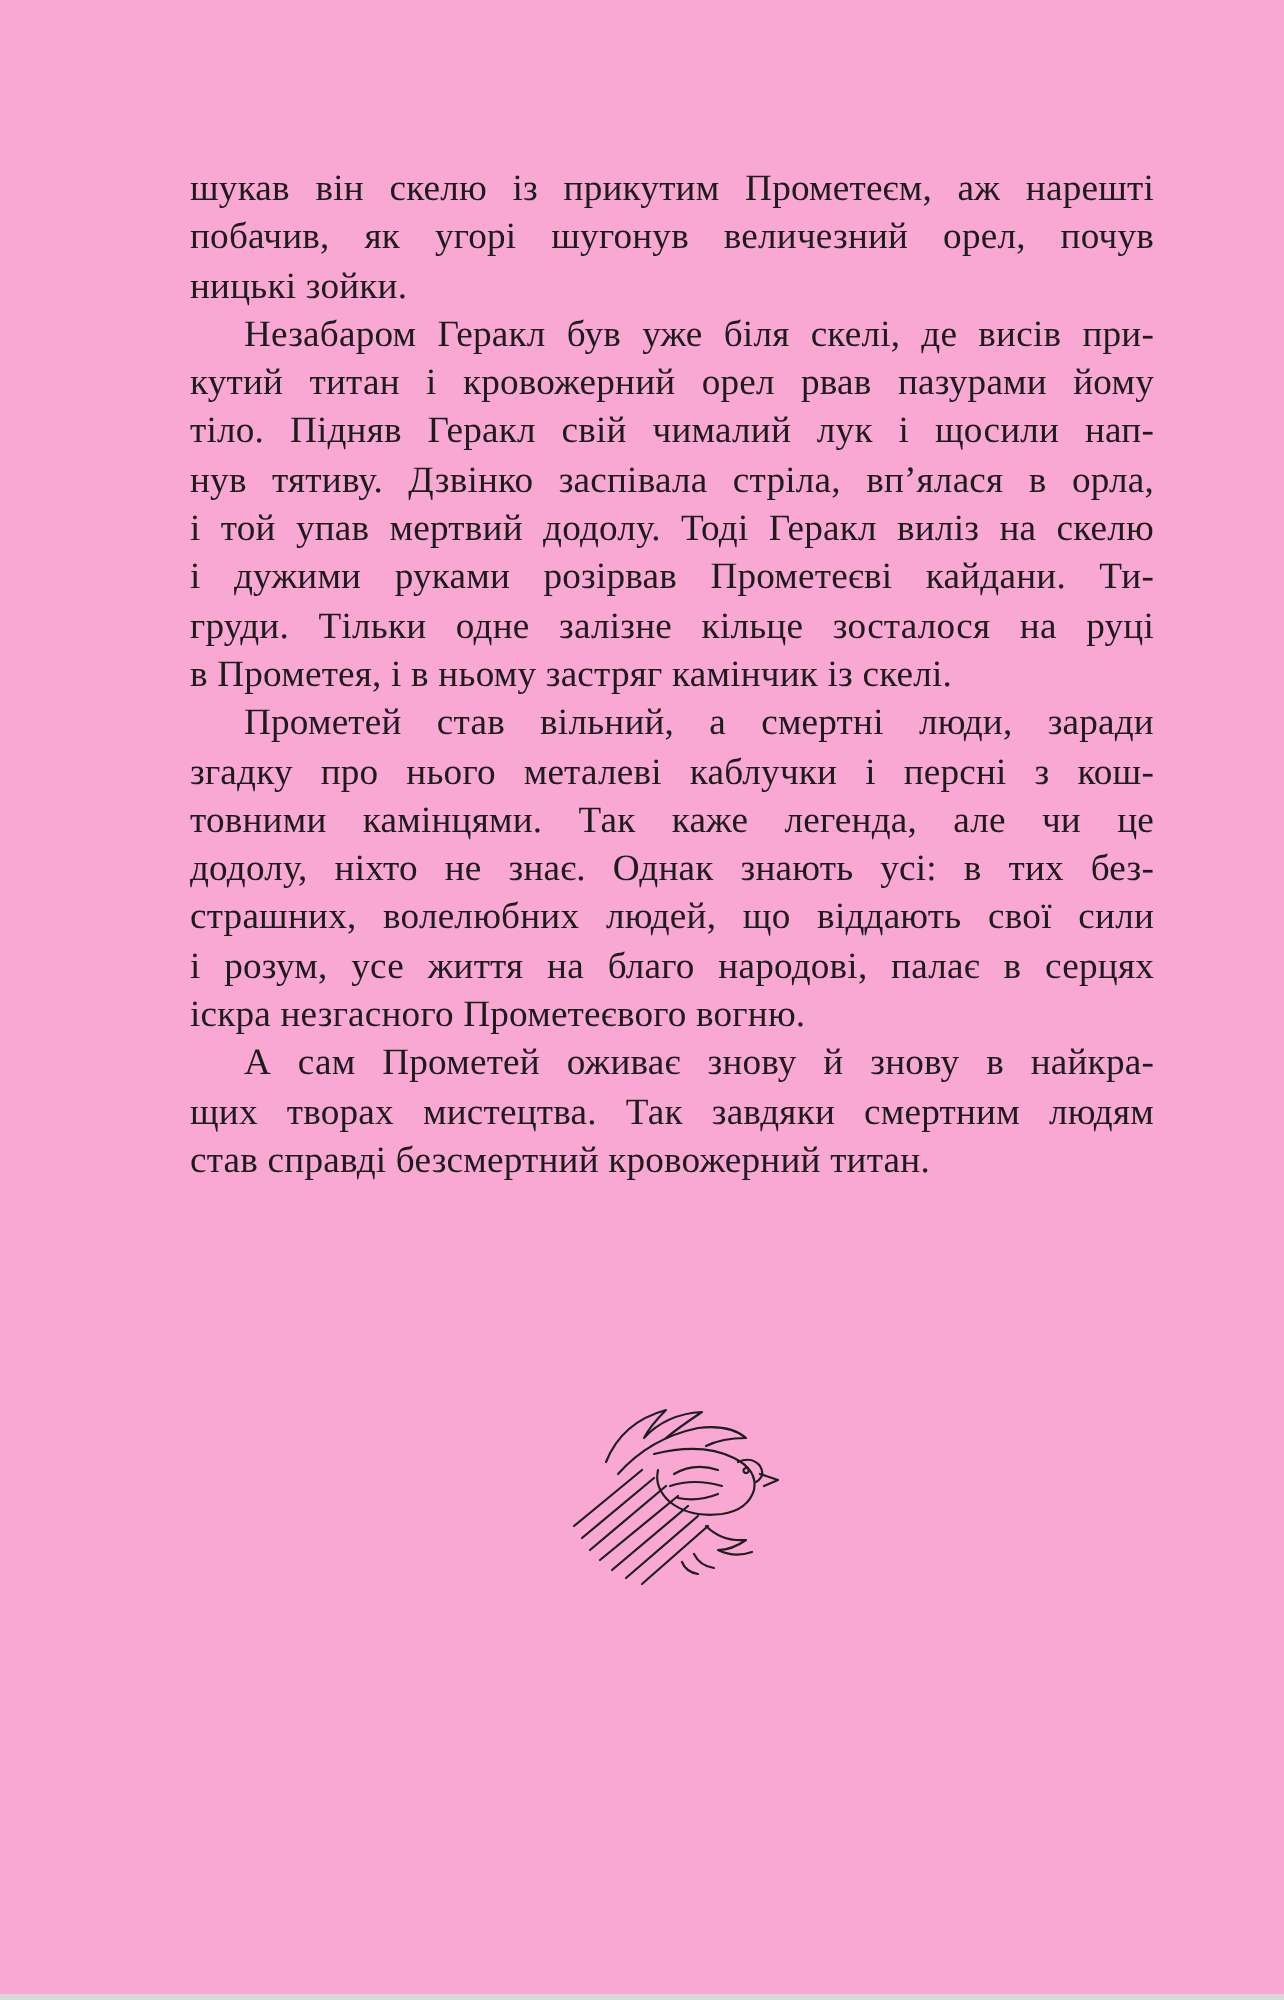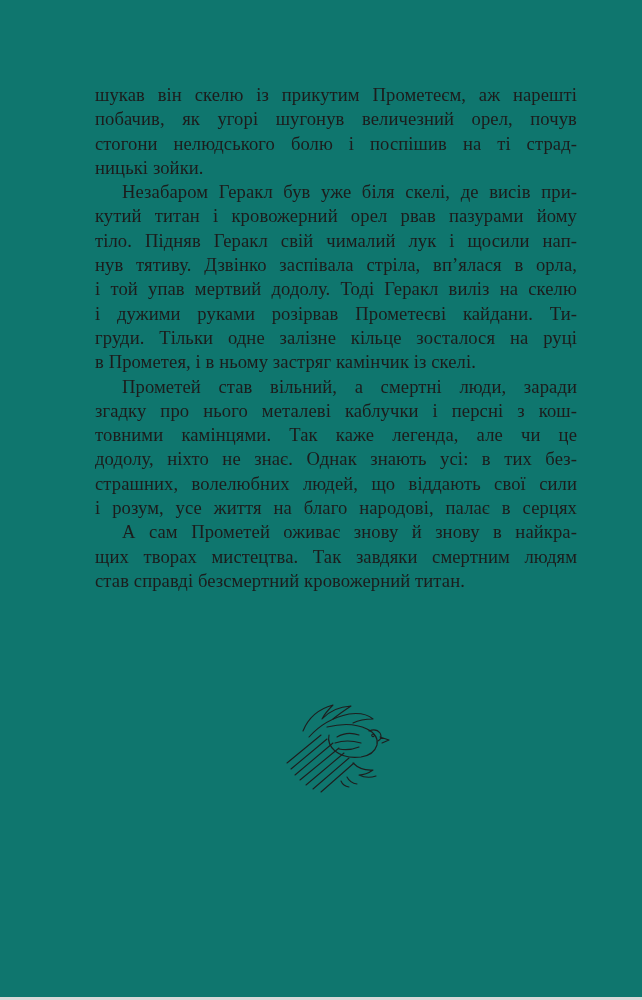--- a/index.html
+++ b/index.html
@@ -43,46 +43,46 @@
     position: absolute;
     left: 0;
     bottom: 0;
     width: 100%;
     height: 3px;
   }
 </style>
 </head>
 <body>
 
-<div class="page" style="background: #0f766e;">
+<div class="page" style="background: #f9a8d4;">
 
   <div class="text-block" style="color: rgb(28, 28, 28);">
       <div class="paragraph">
         <div class="line">шукав він скелю із прикутим Прометеєм, аж нарешті</div>
         <div class="line">побачив, як угорі шугонув величезний орел, почув</div>
-        <div class="line">стогони нелюдського болю і поспішив на ті страд-</div>
         <div class="line last">ницькі зойки.</div>
       </div>
       <div class="paragraph">
         <div class="line indent">Незабаром Геракл був уже біля скелі, де висів при-</div>
         <div class="line">кутий титан і кровожерний орел рвав пазурами йому</div>
         <div class="line">тіло. Підняв Геракл свій чималий лук і щосили нап-</div>
         <div class="line">нув тятиву. Дзвінко заспівала стріла, вп’ялася в орла,</div>
         <div class="line">і той упав мертвий додолу. Тоді Геракл виліз на скелю</div>
         <div class="line">і дужими руками розірвав Прометеєві кайдани. Ти-</div>
         <div class="line">груди. Тільки одне залізне кільце зосталося на руці</div>
         <div class="line last">в Прометея, і в ньому застряг камінчик із скелі.</div>
       </div>
       <div class="paragraph">
         <div class="line indent">Прометей став вільний, а смертні люди, заради</div>
         <div class="line">згадку про нього металеві каблучки і персні з кош-</div>
         <div class="line">товними камінцями. Так каже легенда, але чи це</div>
         <div class="line">додолу, ніхто не знає. Однак знають усі: в тих без-</div>
         <div class="line">страшних, волелюбних людей, що віддають свої сили</div>
         <div class="line">і розум, усе життя на благо народові, палає в серцях</div>
+        <div class="line last">іскра незгасного Прометеєвого вогню.</div>
       </div>
       <div class="paragraph">
         <div class="line indent">А сам Прометей оживає знову й знову в найкра-</div>
         <div class="line">щих творах мистецтва. Так завдяки смертним людям</div>
         <div class="line last">став справді безсмертний кровожерний титан.</div>
       </div>
     </div>
 
   <div class="illustration">
     <svg viewBox="0 0 112 100" width="112" height="100" xmlns="http://www.w3.org/2000/svg">

